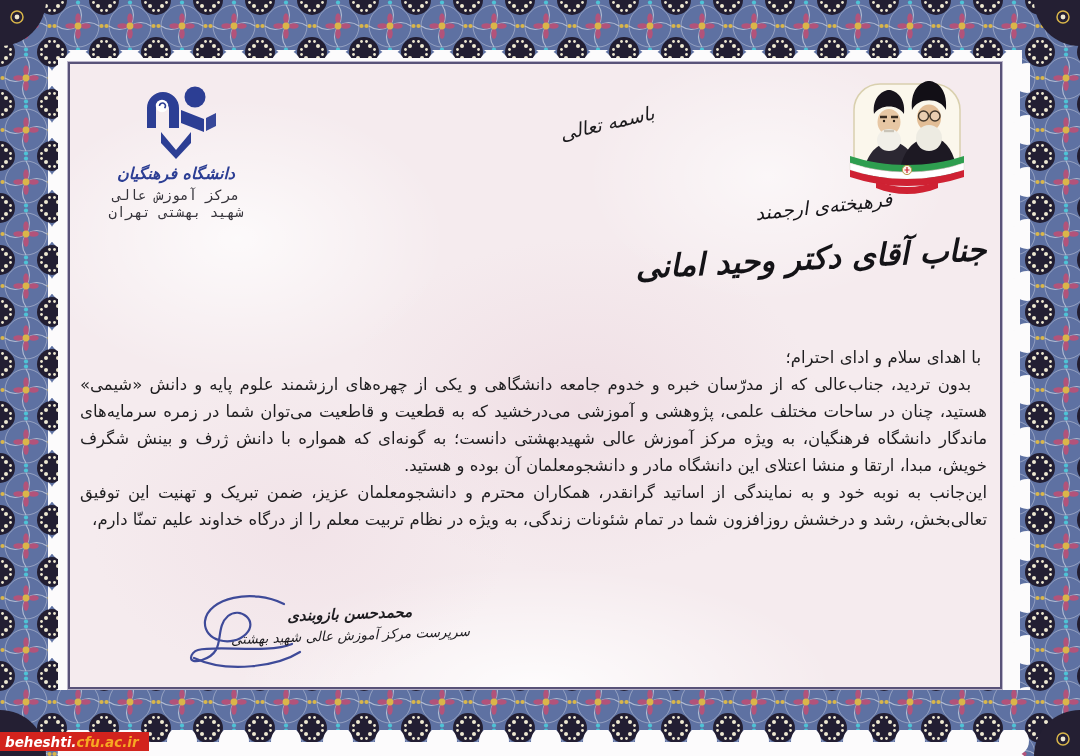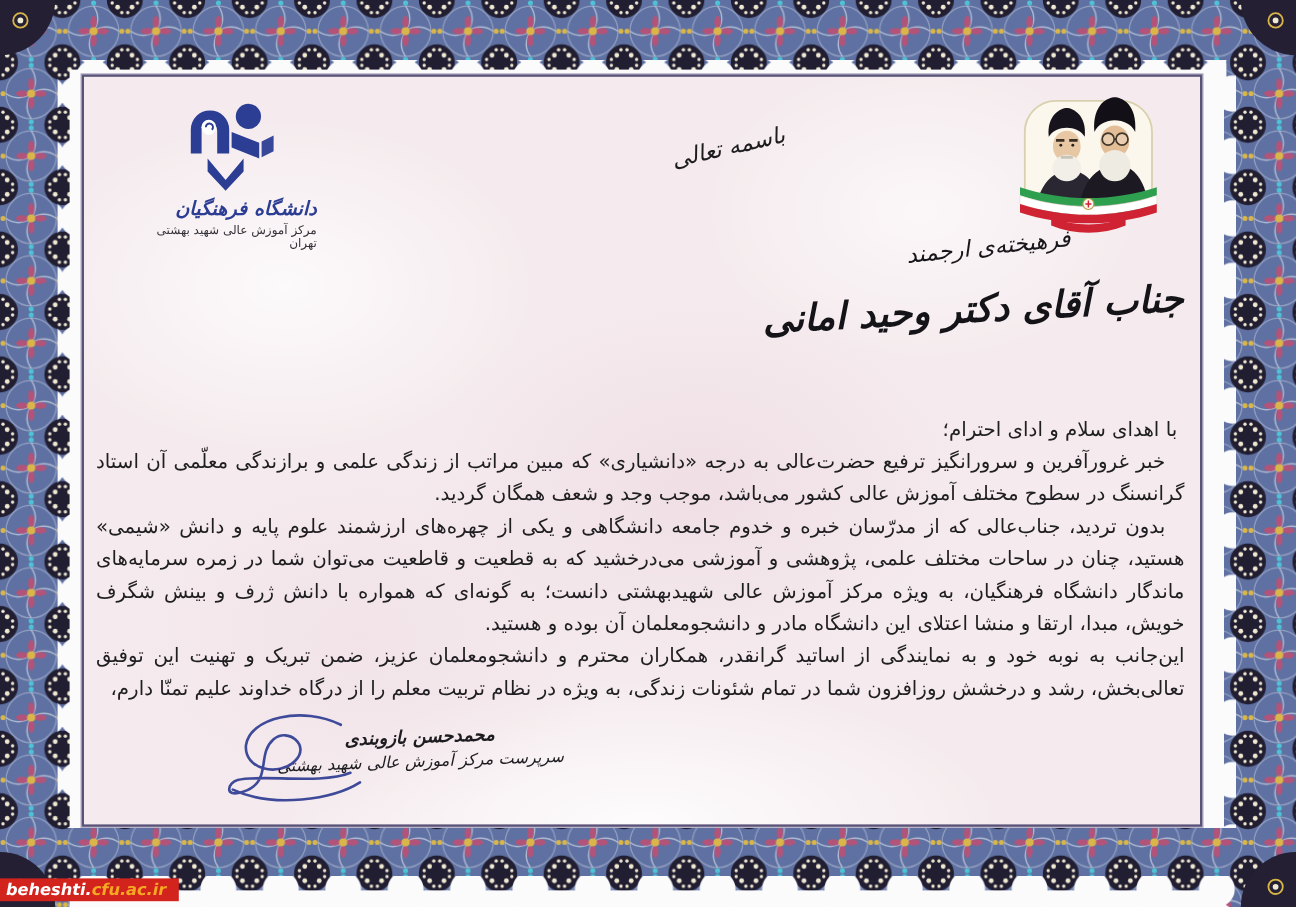--- a/index.html
+++ b/index.html
@@ -11,24 +11,24 @@
          border:2px solid #595379;box-shadow:0 0 0 1px #b9b4c9;
          direction:rtl;color:#1f1e20;
          background-color:#f5ebee;
          background-image:
            radial-gradient(ellipse 300px 200px at 18% 28%, rgba(255,255,255,.75), rgba(255,255,255,0) 70%),
            radial-gradient(ellipse 260px 180px at 75% 18%, rgba(255,255,255,.6), rgba(255,255,255,0) 70%),
            radial-gradient(ellipse 340px 240px at 55% 55%, rgba(235,213,221,.55), rgba(235,213,221,0) 70%),
            radial-gradient(ellipse 300px 220px at 25% 75%, rgba(238,219,226,.5), rgba(238,219,226,0) 70%),
            radial-gradient(ellipse 400px 160px at 50% 100%, rgba(255,255,255,.85), rgba(255,255,255,0) 75%);}
   
-  .logo{position:absolute;left:42px;top:18px;width:152px;direction:rtl;}
+  .logo{position:absolute;left:30px;top:18px;width:152px;text-align:center;direction:rtl;}
   .logo .emblem{display:block;margin:0 auto 4px auto;}
   .logo-title{font-size:16px;font-weight:bold;font-style:italic;color:#2c3e94;line-height:1.25;}
-  .logo-sub{font-size:10px;color:#35333a;margin-top:3px;letter-spacing:0;}
+  .logo-sub{font-size:14px;color:#35333a;margin-top:3px;letter-spacing:0;font-family:Liberation Mono, monospace;}
   
   .besmellah{position:absolute;left:452px;top:48px;width:170px;text-align:center;
              transform:rotate(-13deg);font-size:19px;font-style:italic;color:#1c1b1d;}
   
   .portraits{position:absolute;left:776px;top:2px;}
   
   .honorific{position:absolute;right:108px;top:131px;font-size:19px;font-style:italic;
              transform:rotate(-6deg);color:#17161a;}
   .rec-name{position:absolute;right:14px;top:167px;font-size:31px;font-weight:bold;font-style:italic;
             transform:rotate(-3deg);transform-origin:right center;color:#141317;}
@@ -189,21 +189,20 @@
         <circle cx="61" cy="104" r="4.6" fill="#fbf7ec" stroke="#b89b4a" stroke-width="1"></circle>
         <path d="M61,101 v6 M58.5,104 h5" stroke="#cf2233" stroke-width="1.2"></path>
       </g>
     </svg>
 
     <div class="honorific">فرهیخته‌ی ارجمند</div>
     <div class="rec-name">جناب آقای دکتر وحید امانی</div>
 
     <div class="body">
       <div class="greeting">با اهدای سلام و ادای احترام؛</div>
-      <p class="para indent">خبر غرورآفرین و سرورانگیز ترفیع حضرت‌عالی به درجه «دانشیاری» که مبین مراتب از زندگی علمی و برازندگی معلّمی آن استاد گرانسنگ در سطوح مختلف آموزش عالی کشور می‌باشد، موجب وجد و شعف همگان گردید.</p>
       <p class="para indent">بدون تردید، جناب‌عالی که از مدرّسان خبره و خدوم جامعه دانشگاهی و یکی از چهره‌های ارزشمند علوم پایه و دانش «شیمی» هستید، چنان در ساحات مختلف علمی، پژوهشی و آموزشی می‌درخشید که به قطعیت و قاطعیت می‌توان شما در زمره سرمایه‌های ماندگار دانشگاه فرهنگیان، به ویژه مرکز آموزش عالی شهیدبهشتی دانست؛ به گونه‌ای که همواره با دانش ژرف و بینش شگرف خویش، مبدا، ارتقا و منشا اعتلای این دانشگاه مادر و دانشجومعلمان آن بوده و هستید.</p>
       <p class="para">این‌جانب به نوبه خود و به نمایندگی از اساتید گرانقدر، همکاران محترم و دانشجومعلمان عزیز، ضمن تبریک و تهنیت این توفیق تعالی‌بخش، رشد و درخشش روزافزون شما در تمام شئونات زندگی، به ویژه در نظام تربیت معلم را از درگاه خداوند علیم تمنّا دارم،</p>
     </div>
 
     <svg class="scribble" width="124" height="84" viewBox="0 0 124 84" aria-hidden="true">
       <g fill="none" stroke="#2f3d92" stroke-width="2.2" stroke-linecap="round" opacity="0.92">
         <path d="M98,10 C66,-6 22,4 19,27 C17,47 46,54 60,40 C73,27 54,12 42,22 C27,35 42,58 16,66 C0,71 4,58 12,56 C32,51 82,60 106,50"></path>
         <path d="M8,64 C42,80 92,72 114,58"></path>
       </g>
     </svg>

